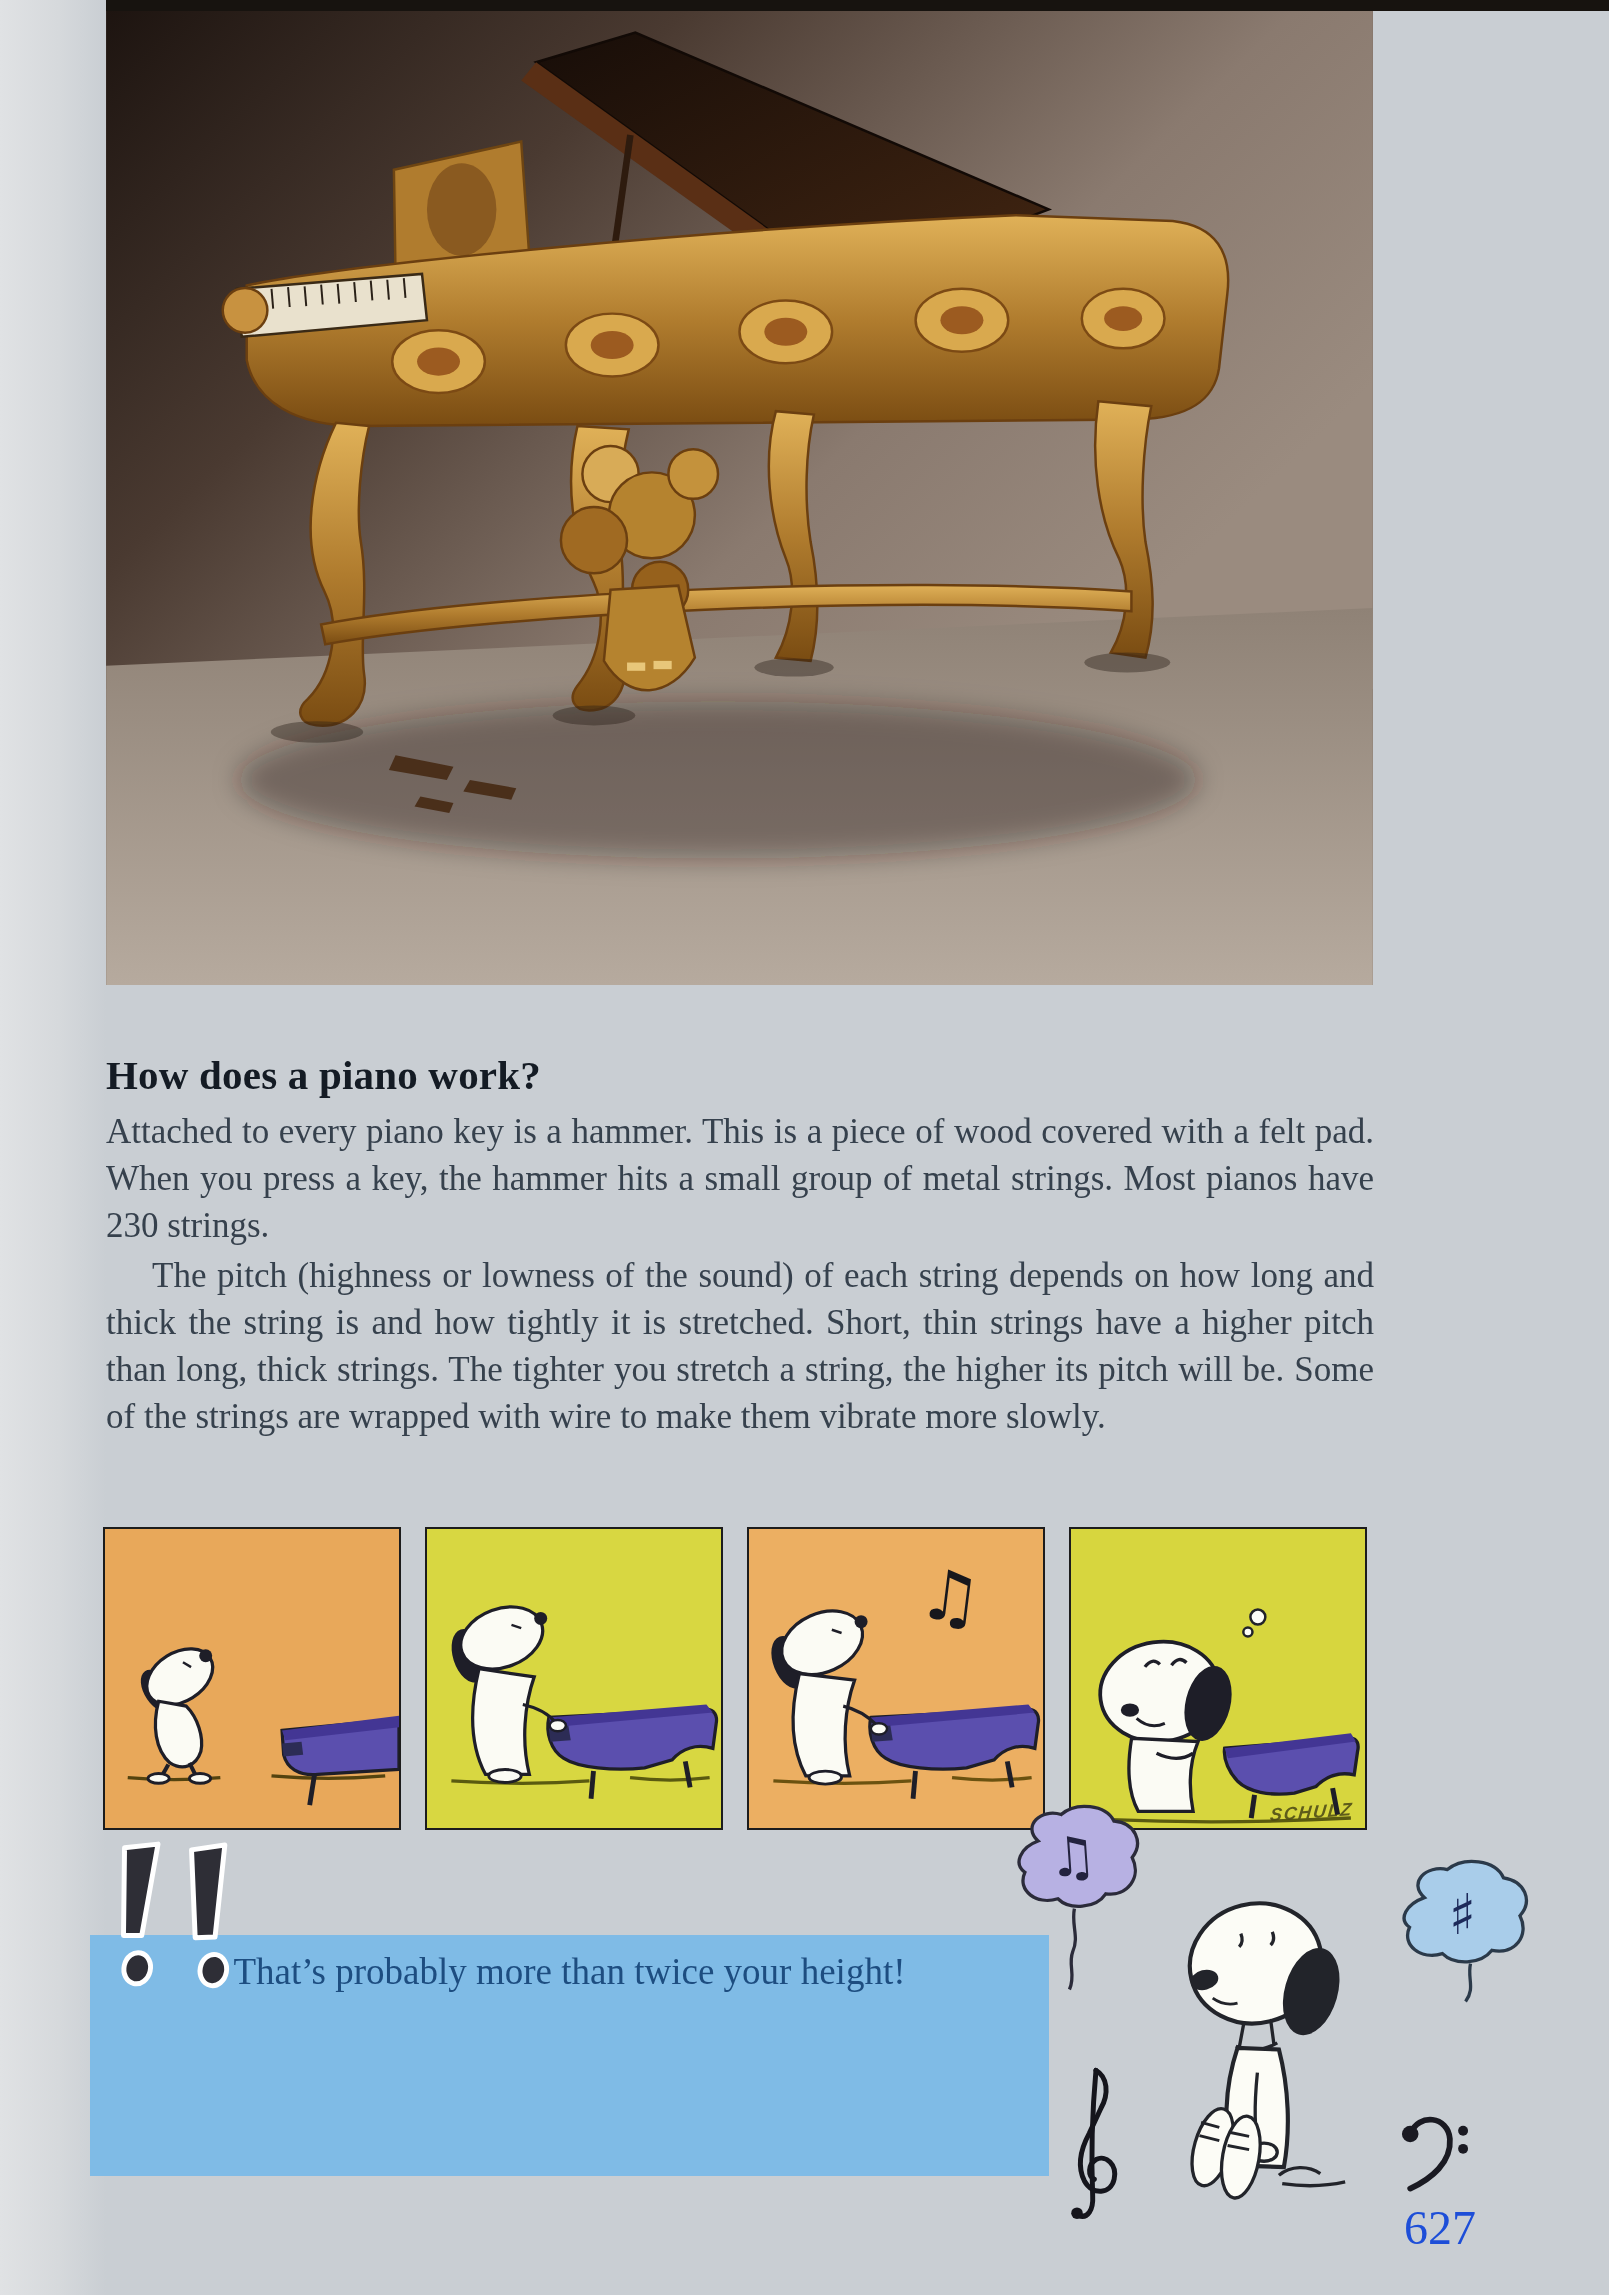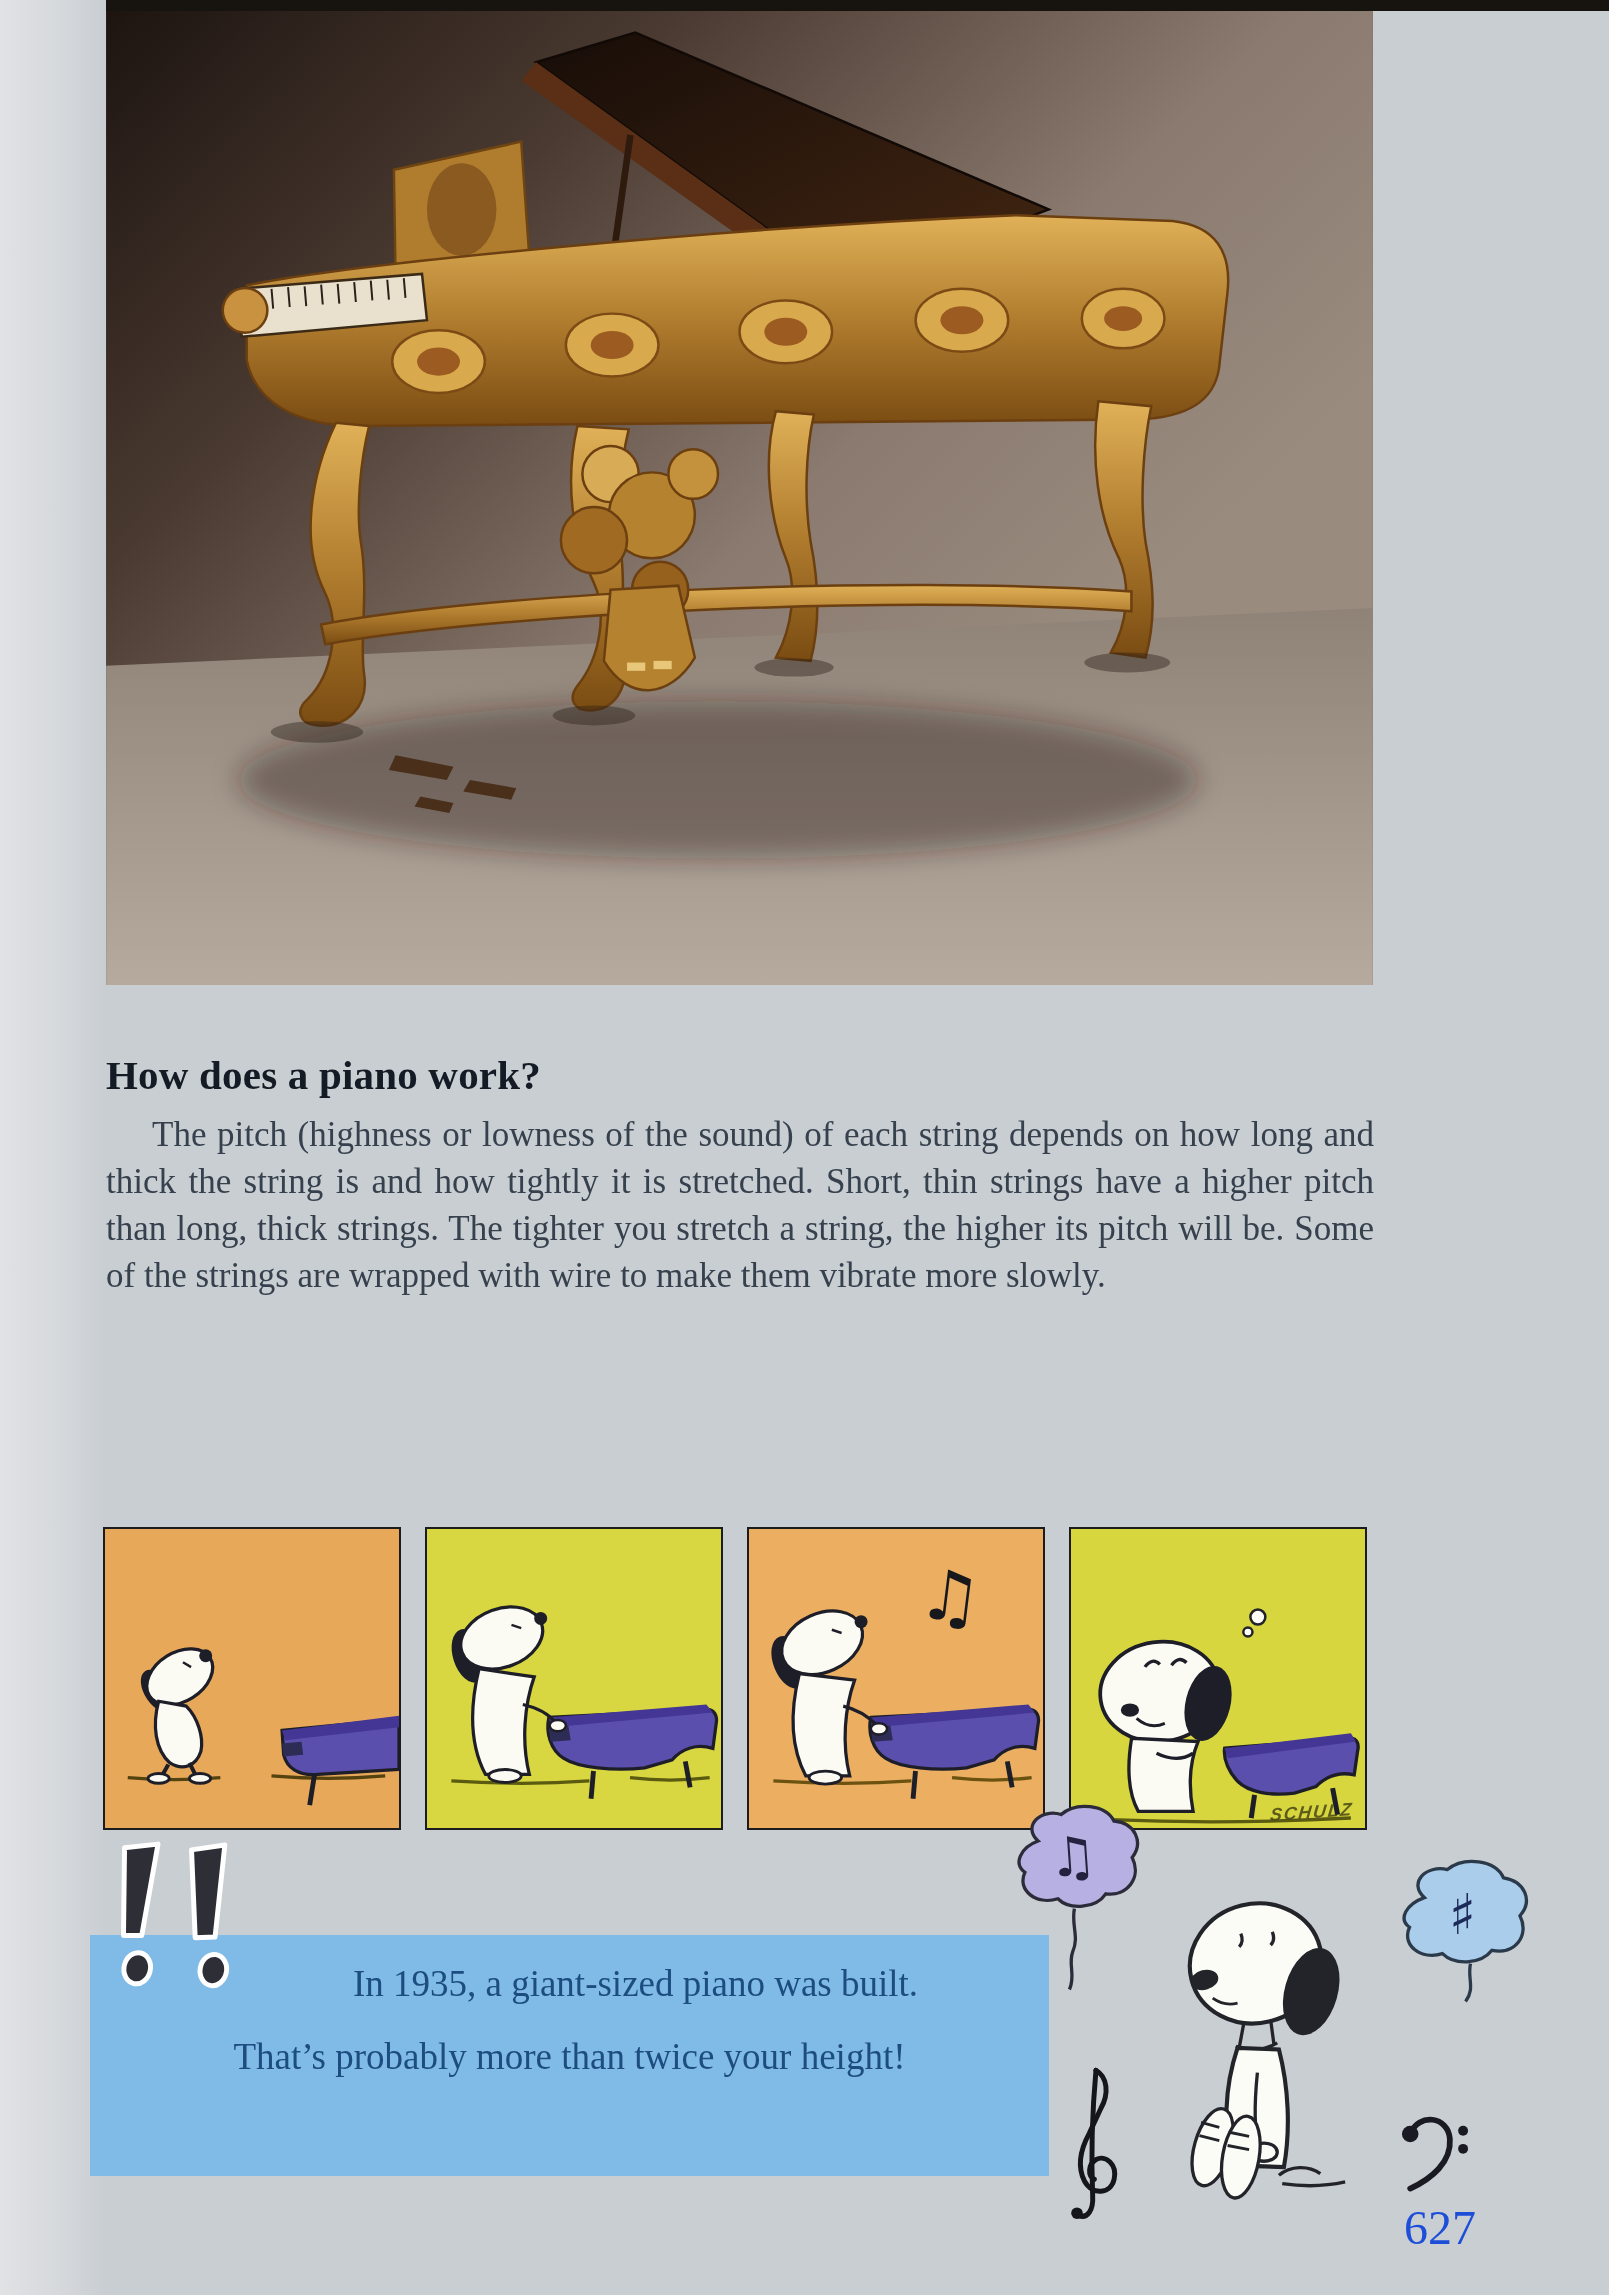--- a/index.html
+++ b/index.html
@@ -165,20 +165,21 @@
       <ellipse cx="782" cy="794" rx="48" ry="11"></ellipse>
           <ellipse cx="1185" cy="788" rx="52" ry="12"></ellipse>
     </g>
   </g>
 </svg>
 </div>
 
 <h1 id="heading" class="abs">How does a piano work?</h1>
 
 <div id="text-col" class="abs">
+  <p id="para1">Attached to every piano key is a hammer. This is a piece of wood covered with a felt pad. When you press a key, the hammer hits a small group of metal strings. Most pianos have 230 strings.</p>
   <p id="para2">The pitch (highness or lowness of the sound) of each string depends on how long and thick the string is and how tightly it is stretched. Short, thin strings have a higher pitch than long, thick strings. The tighter you stretch a string, the higher its pitch will be. Some of the strings are wrapped with wire to make them vibrate more slowly.</p>
 </div>
 
 <div id="comic-strip" class="abs">
 
   <div id="panel1" class="panel">
     <svg viewBox="0 0 362 360">
       <path d="M28,302 Q85,307 142,302" stroke="#54430f" stroke-width="4" fill="none"></path>
       <path d="M205,300 Q275,306 345,300" stroke="#54430f" stroke-width="4" fill="none"></path>
       <g>
@@ -281,21 +282,20 @@
     <path d="M18,12 L58,4 L48,116 L26,118 Z" fill="#2e2e36" stroke="#ffffff" stroke-width="6" stroke-linejoin="round"></path>
     <ellipse cx="46" cy="156" rx="16" ry="19" fill="#2e2e36" stroke="#ffffff" stroke-width="6" transform="rotate(8 46 156)"></ellipse>
   </g>
   <g transform="translate(86,0) rotate(3 40 90)">
     <path d="M16,14 L56,6 L50,118 L26,120 Z" fill="#2e2e36" stroke="#ffffff" stroke-width="6" stroke-linejoin="round"></path>
     <ellipse cx="50" cy="158" rx="16" ry="19" fill="#2e2e36" stroke="#ffffff" stroke-width="6" transform="rotate(8 50 158)"></ellipse>
   </g>
 </svg>
 
 <div id="fact-box" class="abs">
-  <div class="line" id="fact-line1">In 1935, a giant-sized piano was built.</div>
   <div class="line">That’s probably more than twice your height!</div>
 </div>
 
 <svg id="bubble-lavender" class="abs" viewBox="0 0 172 252">
   <path d="M34,46 C14,28 38,6 62,14 C80,-2 116,2 126,22 C152,24 162,48 148,66 C160,90 142,114 116,110 C104,128 72,130 58,116 C32,124 8,106 18,84 C4,74 12,54 34,46 Z" fill="#b7b1e3" stroke="#2b2b3a" stroke-width="4"></path>
   <text class="glyph" x="48" y="90" font-size="66" fill="#23233f" transform="rotate(-4 48 90)">♫</text>
   <path d="M78,128 C74,148 84,162 76,180 C70,196 80,208 72,226" stroke="#2b2b3a" stroke-width="4" fill="none"></path>
 </svg>
 
 <svg id="treble-clef" class="abs" viewBox="0 0 86 208">

